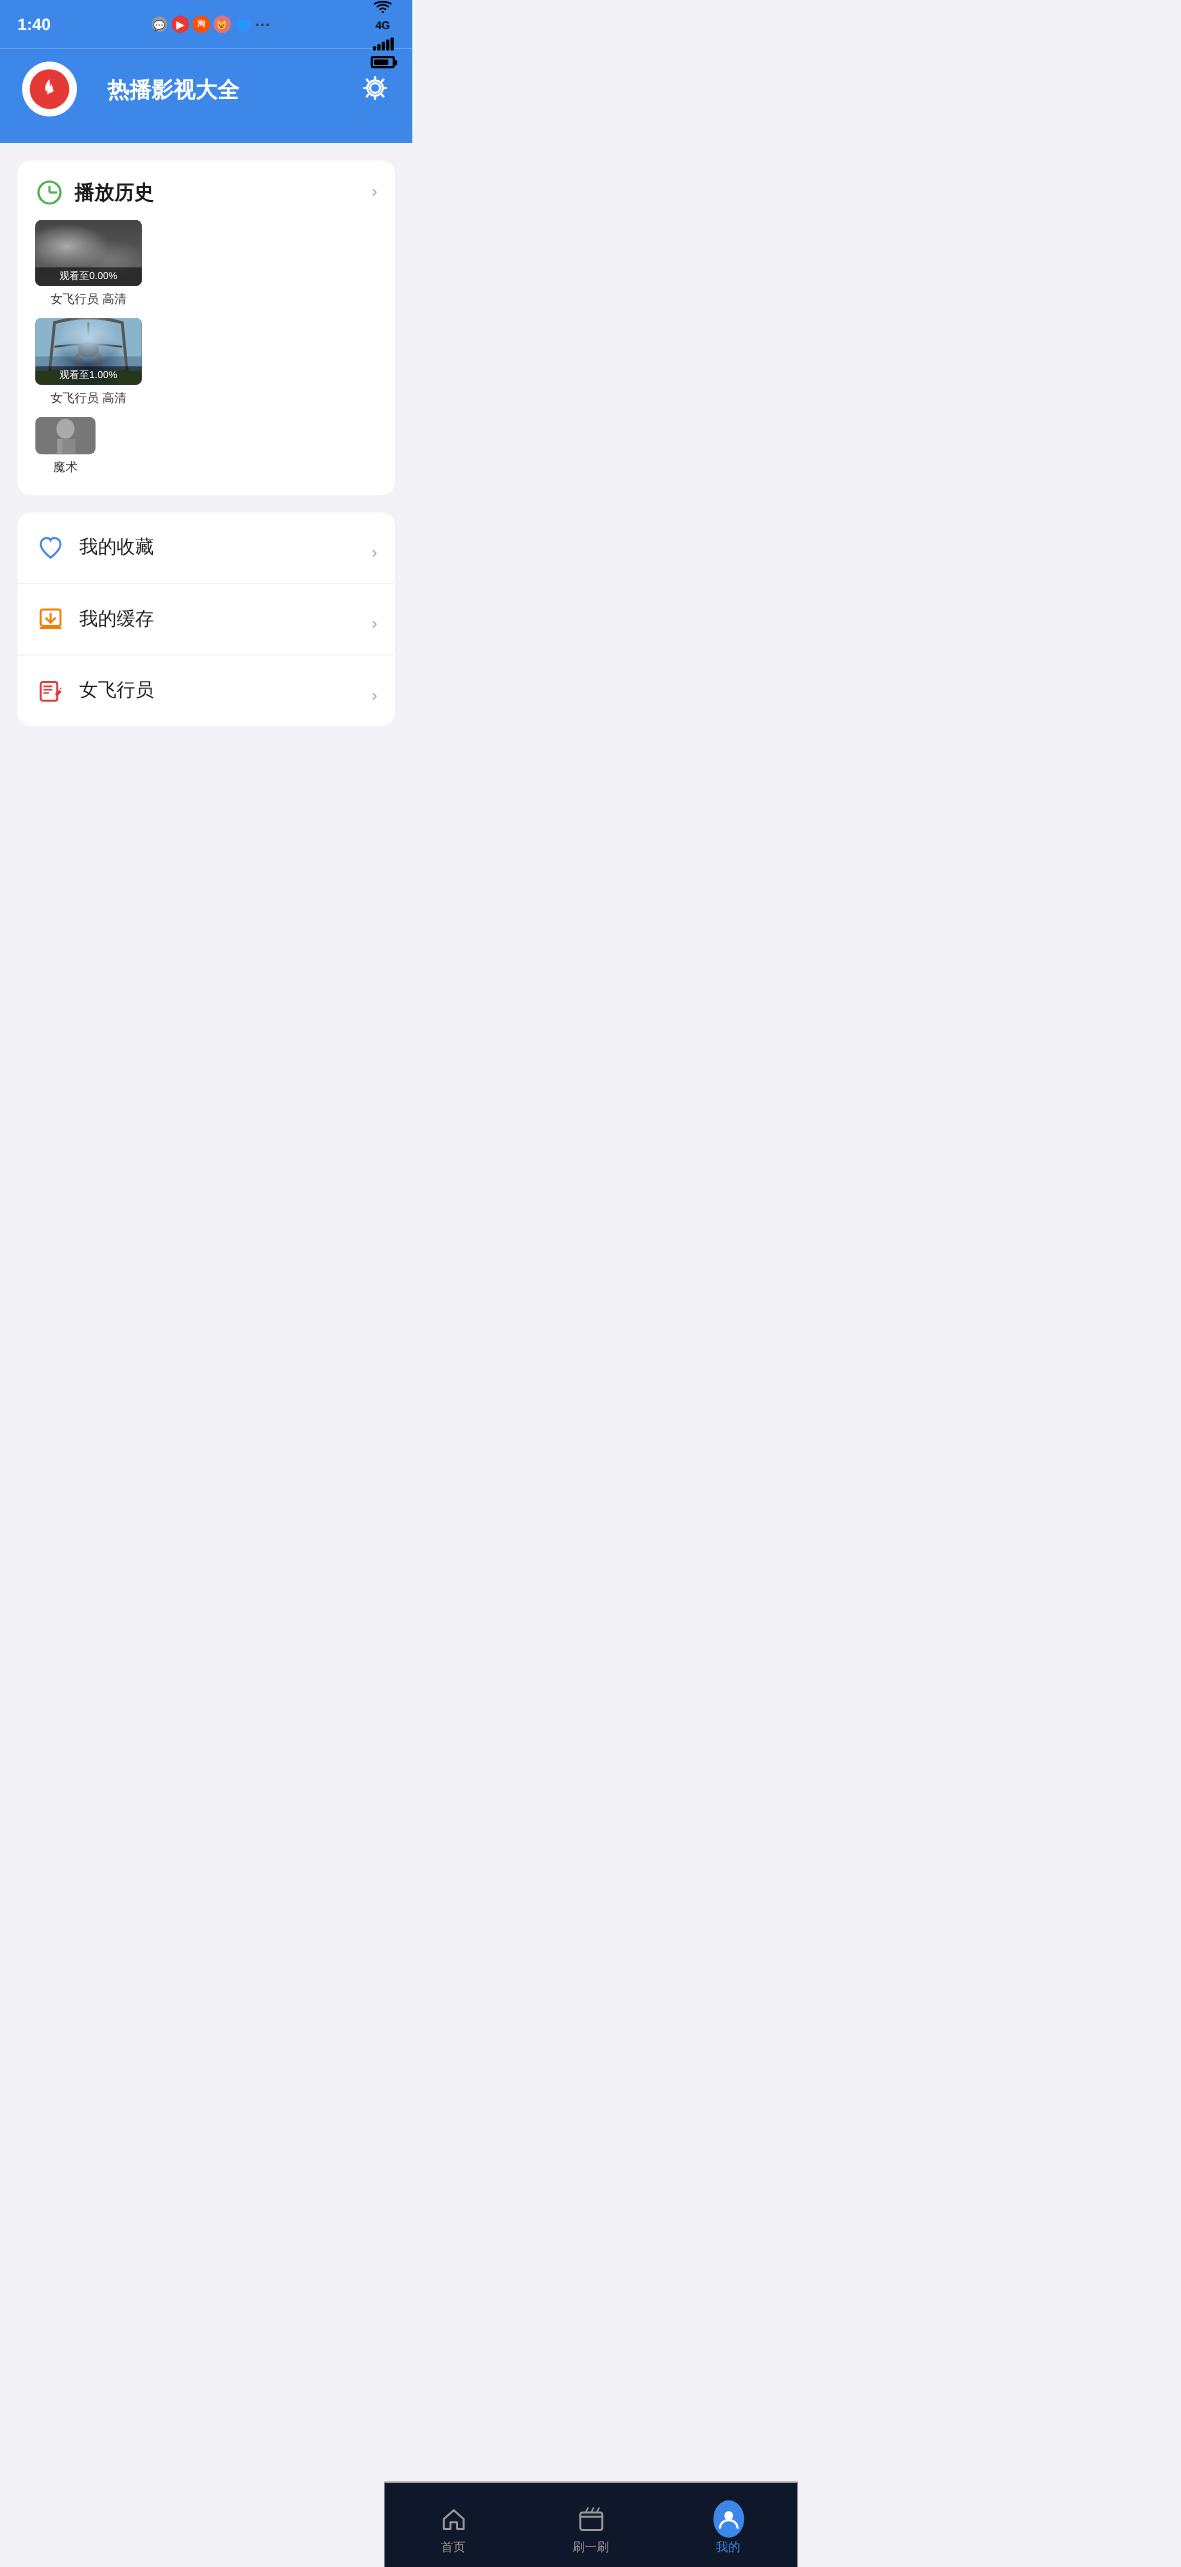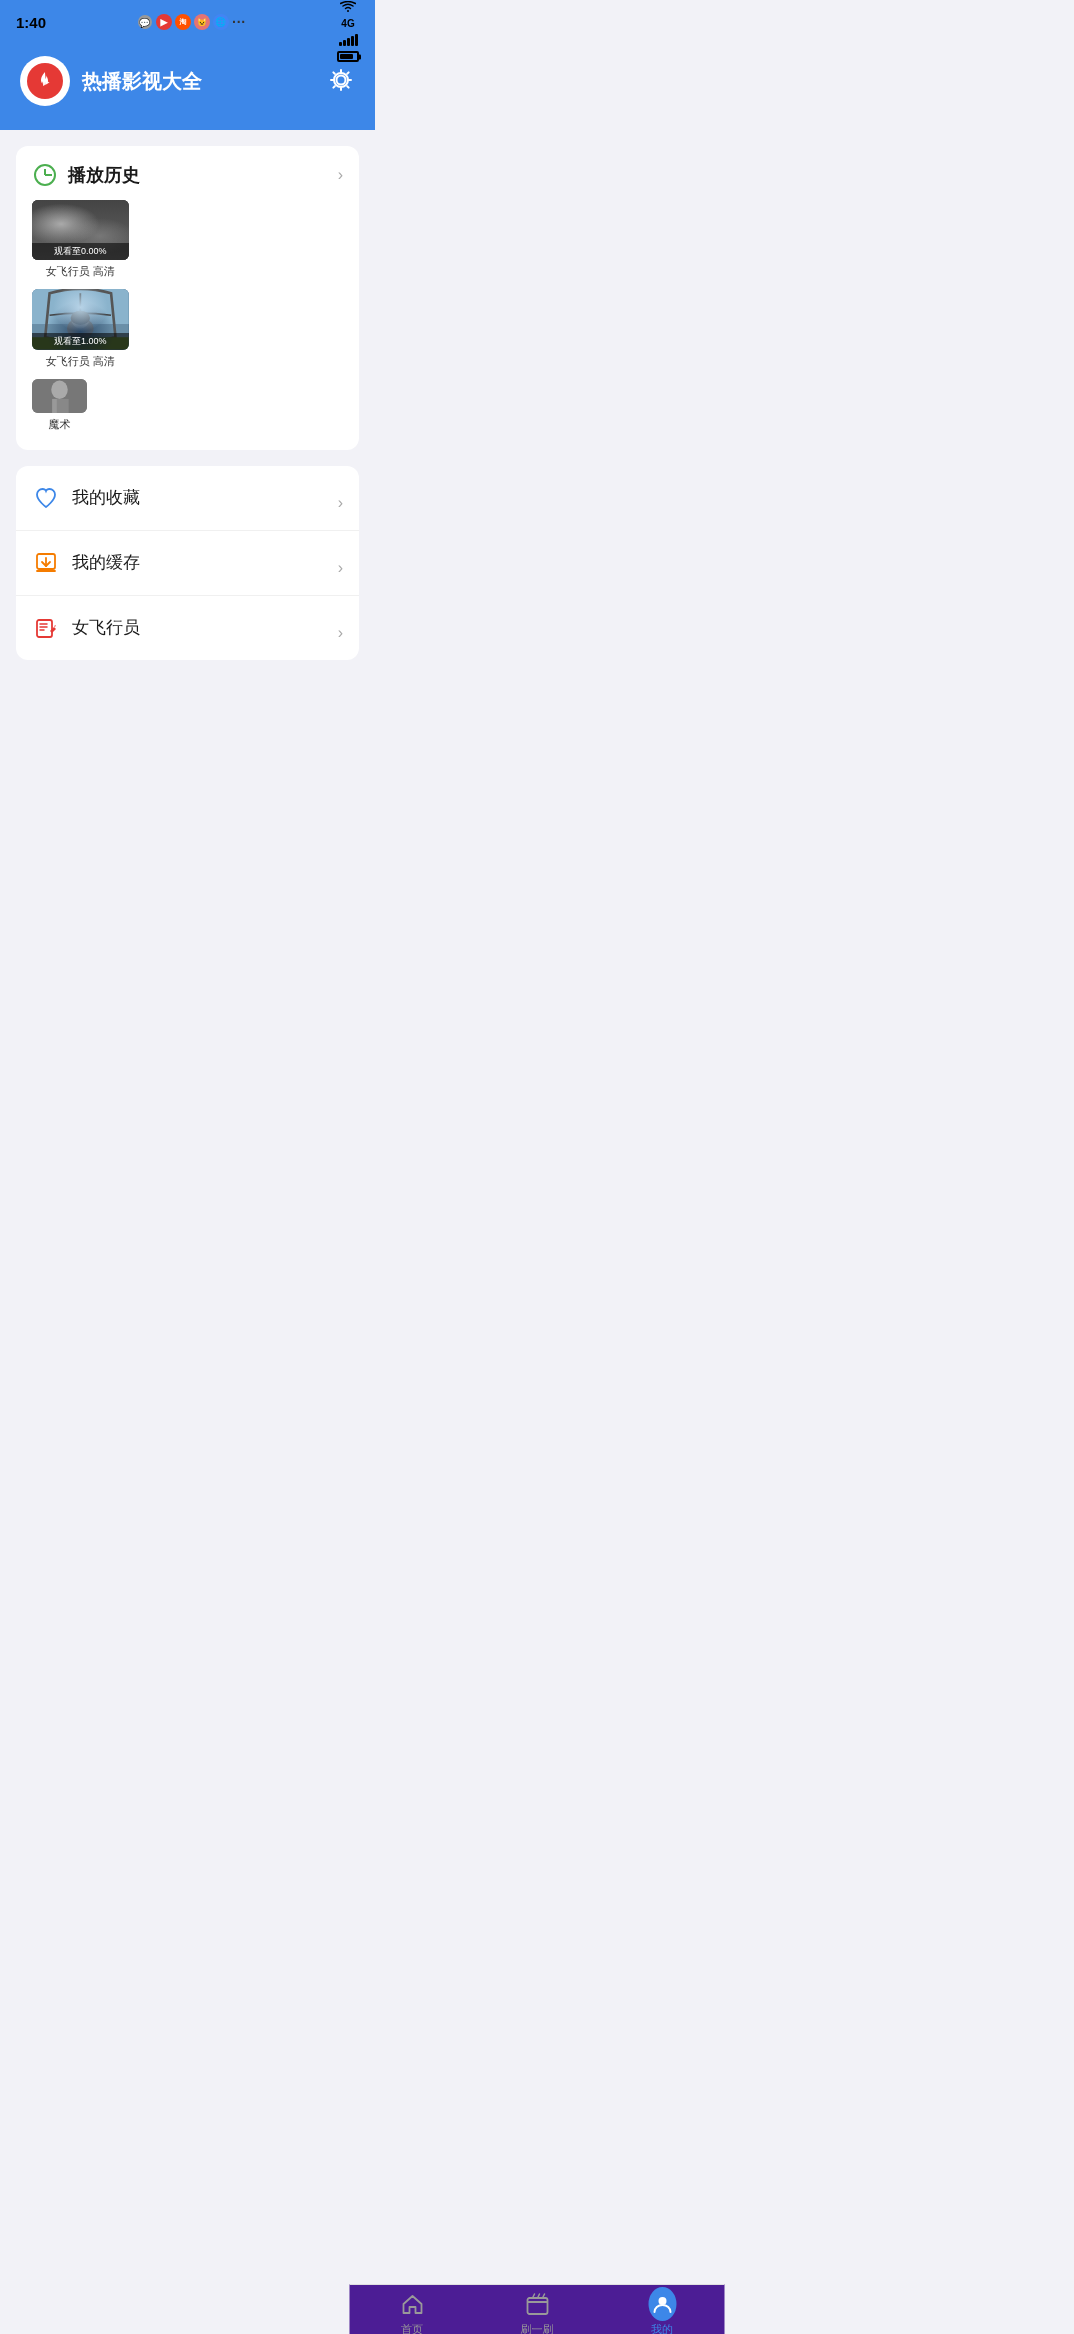--- a/index.html
+++ b/index.html
@@ -20,21 +20,21 @@
       height: 44px;
       background: #3d87e8;
       display: flex;
       align-items: center;
       justify-content: space-between;
       padding: 0 16px;
     }
     .status-time {
       font-size: 15px;
       font-weight: 600;
-      color: #000000;
+      color: #ffffff;
     }
     .status-icons {
       display: flex;
       align-items: center;
       gap: 4px;
     }
     .status-icon-group {
       display: flex;
       align-items: center;
       gap: 3px;
@@ -92,21 +92,21 @@
     .header {
       background: #3d87e8;
       padding: 12px 20px 24px;
       display: flex;
       align-items: center;
       justify-content: space-between;
     }
     .header-left {
       display: flex;
       align-items: center;
-      gap: 12px;
+      gap: 28px;
     }
     .app-logo {
       width: 50px;
       height: 50px;
       border-radius: 50%;
       background: white;
       display: flex;
       align-items: center;
       justify-content: center;
     }
@@ -312,22 +312,22 @@
       height: 24px;
     }
 
     
     .tab-bar {
       position: fixed;
       bottom: 0;
       left: 50%;
       transform: translateX(-50%);
       width: 375px;
-      height: 50px;
-      background: #4c1d95;
+      height: 78px;
+      background: #0f172a;
       border-top: 1px solid #e0e0e0;
       display: flex;
       align-items: center;
     }
     .tab-item {
       flex: 1;
       display: flex;
       flex-direction: column;
       align-items: center;
       justify-content: center;

